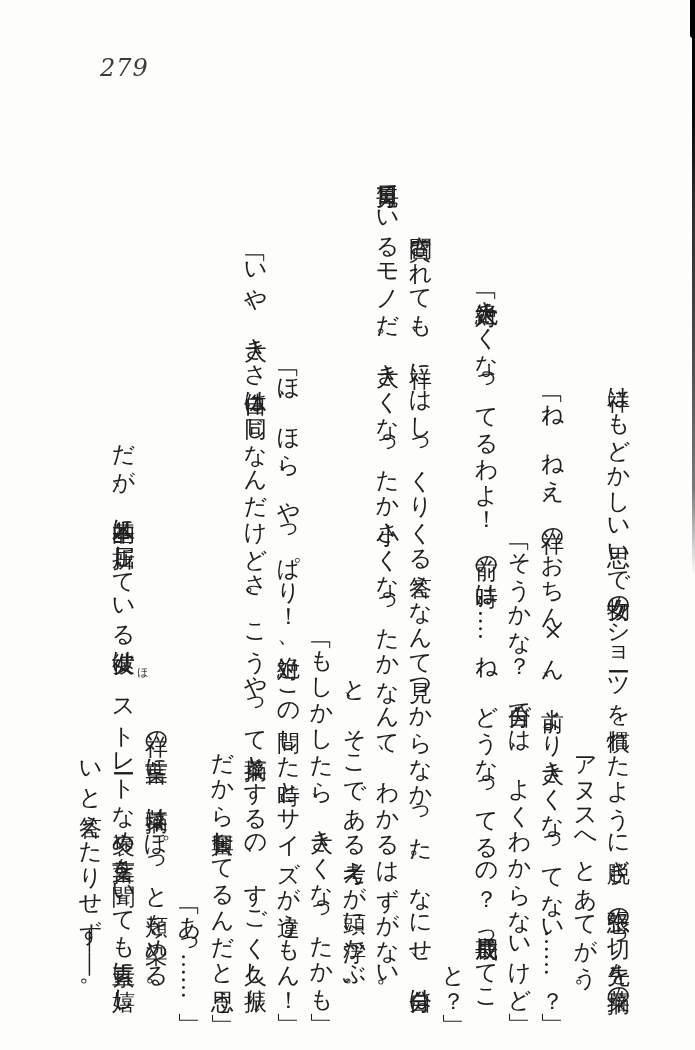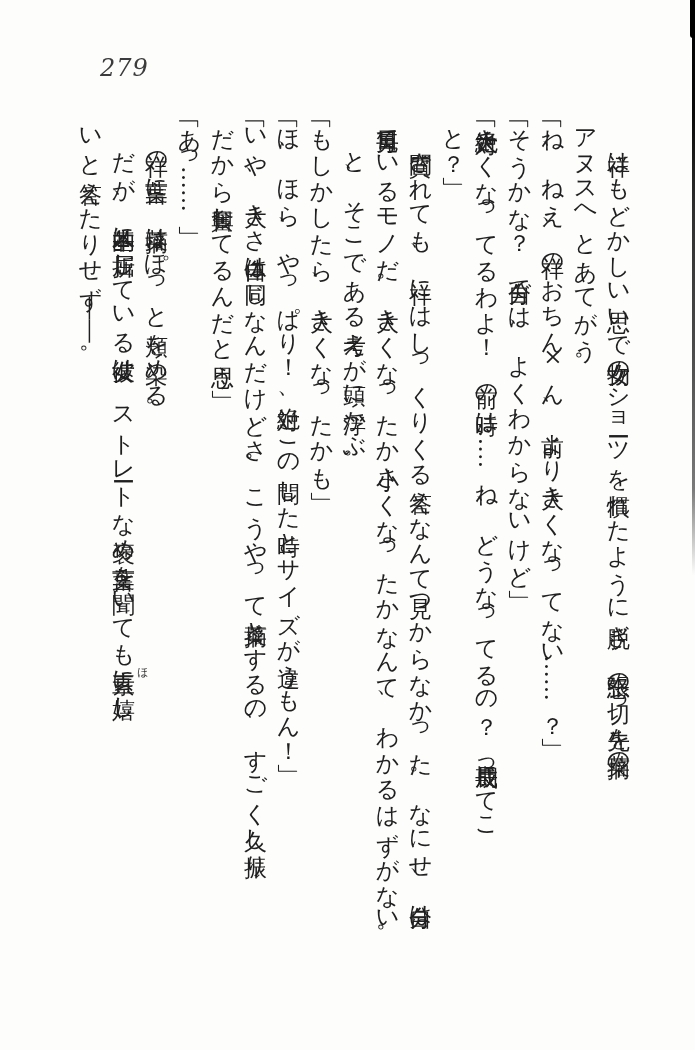--- a/index.html
+++ b/index.html
@@ -7,20 +7,21 @@
     padding: 0;
     background: #ffffff;
   }
   .page {
     position: relative;
     width: 695px;
     height: 1050px;
     background: #fdfdfc;
     overflow: hidden;
     font-family: "DejaVu Serif", "Liberation Serif", serif;
+    text-align: right;
   }
   .page-number {
     position: absolute;
     left: 100px;
     top: 56px;
     font-size: 24px;
     font-style: italic;
     color: #3c3c3c;
     letter-spacing: 1px;
     line-height: 1;

